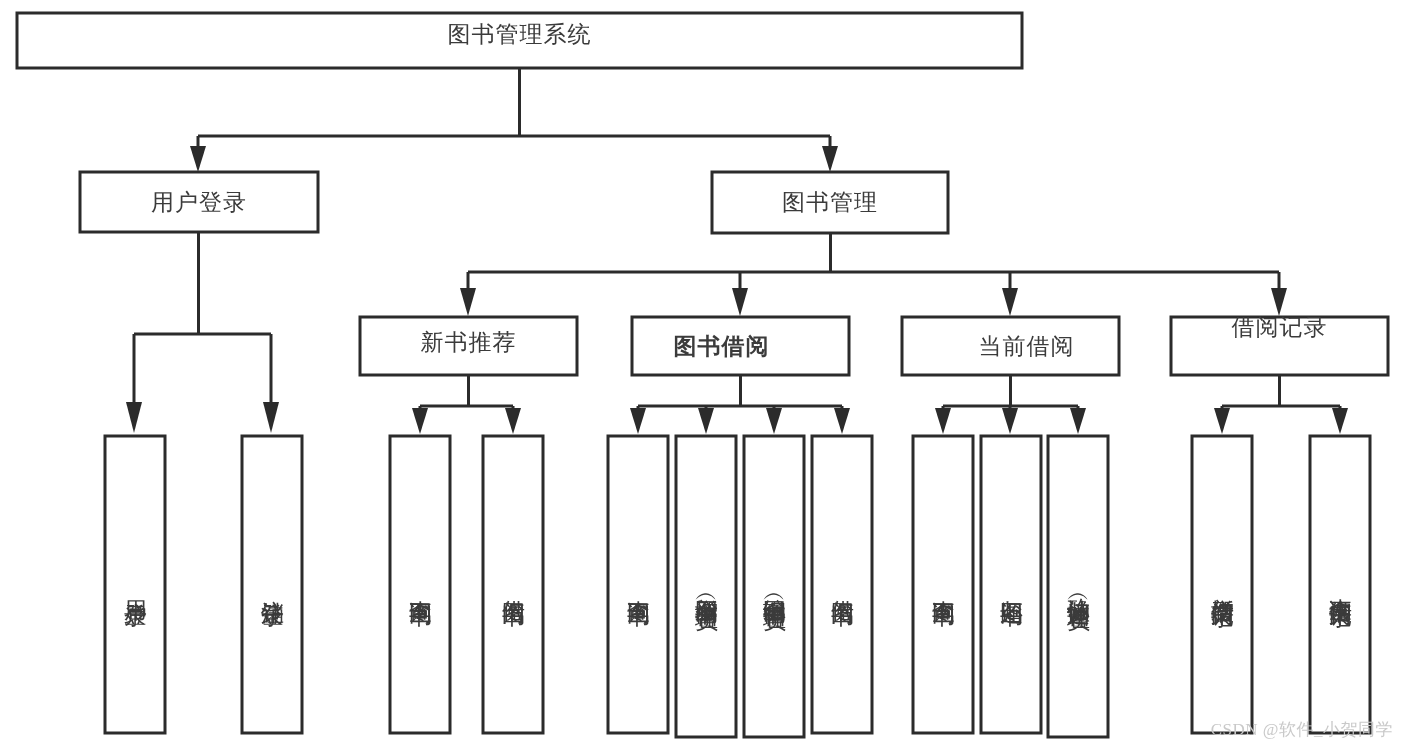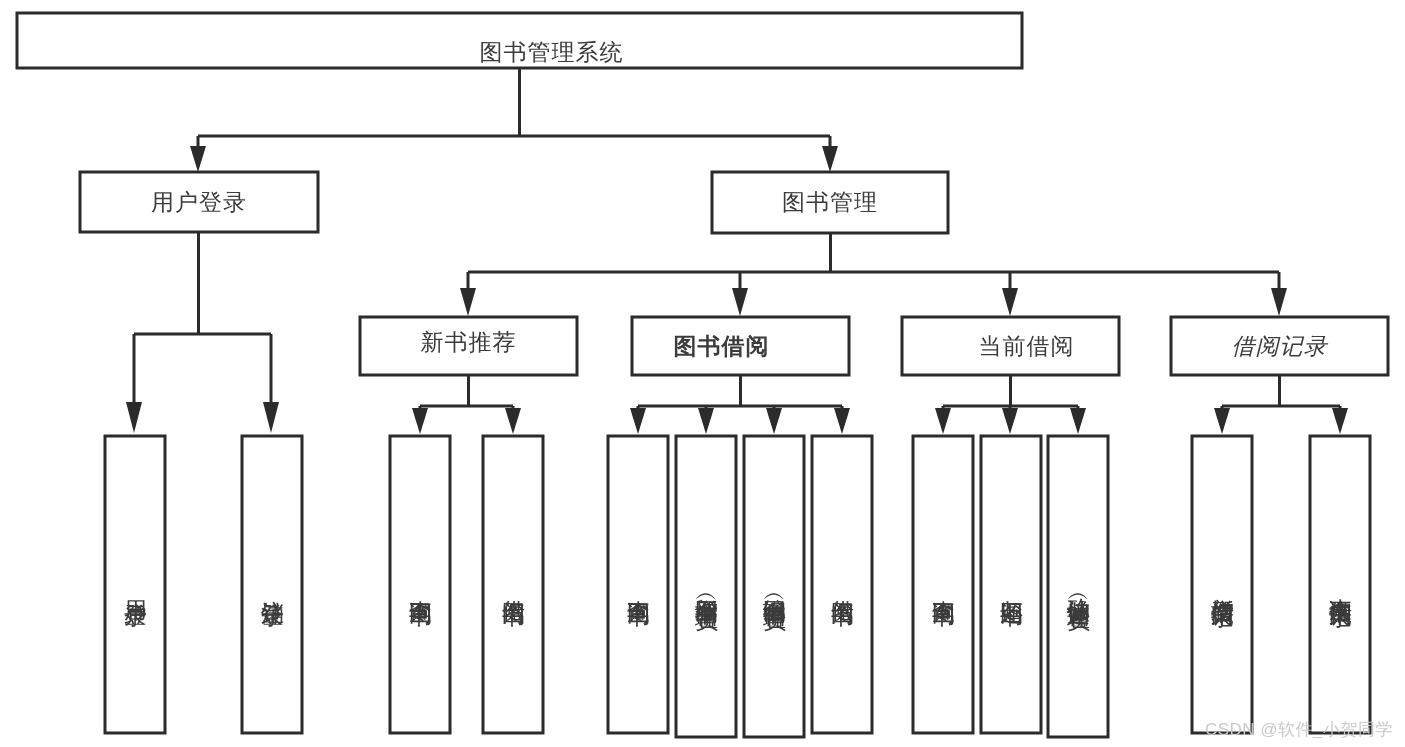--- a/index.html
+++ b/index.html
@@ -68,21 +68,21 @@
     font-family: "Liberation Sans", "DejaVu Sans", sans-serif;
     white-space: nowrap;
     pointer-events: none;
   }
   .watermark {
     position: absolute;
     right: 12px;
     bottom: 6px;
     font-size: 17px;
     color: #c9c9c9;
-    font-family: Liberation Sans, sans-serif;
+    font-family: Liberation Serif, serif;
     letter-spacing: 0.5px;
     pointer-events: none;
   }
 </style>
 </head>
 <body>
 
 <div id="diagram-root">
 
   <svg class="diagram-canvas" viewBox="0 0 1405 747">
@@ -171,29 +171,29 @@
     <rect class="node-rect" x="812" y="436" width="60" height="297"></rect>
 
     <rect class="node-rect" x="913" y="436" width="60" height="297"></rect>
     <rect class="node-rect" x="981" y="436" width="60" height="297"></rect>
     <rect class="node-rect" x="1048" y="436" width="60" height="301"></rect>
 
     <rect class="node-rect" x="1192" y="436" width="60" height="297"></rect>
     <rect class="node-rect" x="1310" y="436" width="60" height="297"></rect>
   </svg>
 
-  <div class="hlabel-wrap" style="left:17px; top:25px; width:1005px; height:55px;padding-left:32px;">图书管理系统</div>
+  <div class="hlabel-wrap" style="left:17px; top:7px; width:1005px; height:55px;">图书管理系统</div>
 
   <div class="hlabel-wrap" style="left:80px; top:172px; width:238px; height:60px;">用户登录</div>
   <div class="hlabel-wrap" style="left:712px; top:172px; width:236px; height:61px;">图书管理</div>
 
   <div class="hlabel-wrap" style="left:360px; top:317px; width:217px; height:50px;">新书推荐</div>
   <div class="hlabel-wrap" style="left:632px; top:317px; width:179px; height:58px;font-weight:bold;">图书借阅</div>
   <div class="hlabel-wrap" style="left:902px; top:317px; width:249px; height:58px;">当前借阅</div>
-  <div class="hlabel-wrap" style="left:1171px; top:317px; width:217px; height:58px;font-style:italic;">借阅记录</div>
+  <div class="hlabel-wrap" style="left:1171px; top:298px; width:217px; height:58px;">借阅记录</div>
 
   <div class="vlabel-wrap" style="left:105px; top:436px; width:60px; height:297px;">用户登录</div>
   <div class="vlabel-wrap" style="left:242px; top:436px; width:60px; height:297px;">注销登录</div>
 
   <div class="vlabel-wrap" style="left:390px; top:436px; width:60px; height:297px;">查询图书</div>
   <div class="vlabel-wrap" style="left:483px; top:436px; width:60px; height:297px;">借阅图书</div>
 
   <div class="vlabel-wrap" style="left:608px; top:436px; width:60px; height:297px;">查询图书</div>
   <div class="vlabel-wrap" style="left:676px; top:440px; width:60px; height:293px;">新增图书（管理员）</div>
   <div class="vlabel-wrap" style="left:744px; top:440px; width:60px; height:293px;">编辑图书（管理员）</div>

